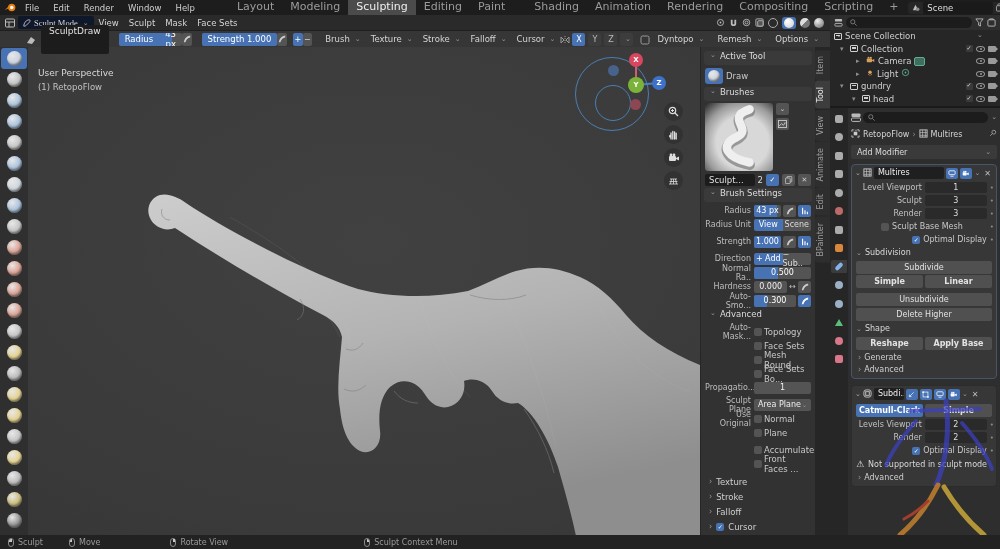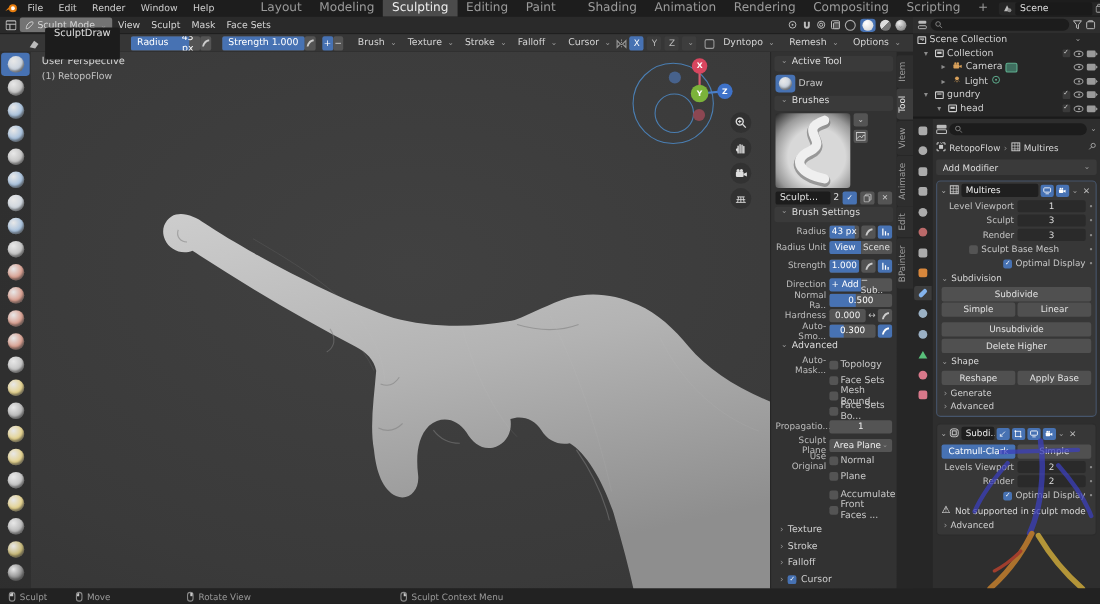--- a/index.html
+++ b/index.html
@@ -24,21 +24,21 @@
   .mini-ic { width:9px; height:9px; display:inline-block; }
 
   
   #vheader { position:absolute; top:15px; left:0; width:830px; height:16px;
     background:#2a2a2a; display:flex; align-items:center; z-index:20; border-bottom:1px solid #1f1f1f;}
   #tsettings { position:absolute; top:31px; left:0; width:830px; height:16px;
     background:#363636; display:flex; align-items:center; z-index:20; }
   .hdr-btn { display:flex; align-items:center; gap:3px; padding:0 5px; height:13px;
     border-radius:2px; font-size:8.5px; color:#d5d5d5; }
   .dd::after { content:"⌄"; font-size:7px; color:#999; margin-left:2px; }
-  .mode-select { background:#737373; margin-left:4px; }
+  .mode-select { background:#0f172a; margin-left:4px;font-family:Liberation Serif, serif; }
   .darkfield { background:#1c1c1c; border-radius:2px; height:29px; line-height:13px;
     padding:0 8px; color:#e0e0e0; }
   .slider { position:relative; height:13px; border-radius:2px; background:#545454;
     overflow:hidden; display:flex; align-items:center; font-size:8.5px; color:#fff; }
   .slider .fill { position:absolute; left:0; top:0; bottom:0; background:#4772b3; }
   .slider .lab { position:relative; z-index:1; padding-left:6px; flex:1; text-align:left;}
   .slider .val { position:relative; z-index:1; padding-right:6px; text-align:right;}
   .sq-btn { width:14px; height:13px; background:#545454; border-radius:2px;
     display:flex; align-items:center; justify-content:center; color:#ddd; font-size:8px;}
   .sq-btn.blue { background:#4772b3; color:#fff; }
@@ -51,21 +51,21 @@
   #viewport { position:absolute; top:47px; left:0; width:830px; height:488px;
     background:radial-gradient(ellipse at 45% 40%, #414141 0%, #3a3a3a 70%, #353535 100%); overflow:hidden; }
   #brush-toolbar { position:absolute; top:0; left:0; width:28px; height:488px;
     background:#2d2d2dcc; display:flex; flex-direction:column; padding:1px 0; z-index:5; }
   .brush-slot { width:26px; height:21px; margin:0 1px; border-radius:3px;
     display:flex; align-items:center; justify-content:center; }
   .brush-slot.active { background:#4772b3; }
   .brush-ball { width:15px; height:15px; border-radius:50%;
     background:radial-gradient(circle at 35% 30%, #e8e8e8 0%, var(--tint,#bdbdbd) 55%, #6e6e6e 100%);
     box-shadow:inset -1px -2px 2px #00000055; }
-  #vp-overlay-text { position:absolute; top:4px; left:38px; z-index:4; color:#d8d8d8; }
+  #vp-overlay-text { position:absolute; top:21px; left:38px; z-index:4; color:#d8d8d8; }
   #vp-overlay-text .l1 { font-size:9px; }
   #vp-overlay-text .l2 { font-size:8.5px; color:#c2c2c2; margin-top:4px; }
 
   
   #gizmo { position:absolute; top:0px; left:600px; width:72px; height:72px; z-index:4;}
   .gz-ball { position:absolute; border-radius:50%; display:flex; align-items:center;
     justify-content:center; font-size:7px; color:#fff; font-weight:bold; }
   .nav-btn { position:absolute; width:19px; height:19px; border-radius:50%;
     background:#2e2e2ebb; display:flex; align-items:center; justify-content:center; z-index:4; }
   .cursor-ring { position:absolute; border:1.5px solid #4e8fd0cc; border-radius:50%; z-index:3; }
@@ -166,21 +166,21 @@
   .pr-lab { flex:1; text-align:right; color:#c2c2c2; }
   .pr-val { width:62px; height:11px; background:#2a2a2a; border-radius:2px; color:#ddd;
     display:flex; align-items:center; justify-content:center; flex:none; }
   .pr-dot::after { content:"•"; color:#8a8a8a; font-size:7px; }
   .sub-hdr { display:flex; align-items:center; gap:3px; height:13px; padding:0 4px; color:#d8d8d8;}
   .sub-hdr::before { content:"⌄"; color:#999; font-size:7px;}
   .wide-btn { height:13px; background:#505050; border-radius:2px; margin:1.5px 4px;
     display:flex; align-items:center; justify-content:center; color:#e2e2e2; }
   .btn-pair { display:flex; gap:2px; margin:1.5px 4px; }
   .btn-pair div { flex:1; height:13px; background:#505050; border-radius:2px;
-    display:flex; align-items:center; justify-content:center; color:#e2e2e2; }
+    display:flex; align-items:center; justify-content:center; color:#e2e2e2;font-weight:bold; }
   .pcollapse { display:flex; align-items:center; gap:3px; height:12px; padding:0 6px; color:#cfcfcf;}
   .pcollapse::before { content:"›"; color:#999; }
   .warn-row { display:flex; align-items:center; gap:4px; padding:2px 4px; color:#d8d8d8; }
   .warn-ic { color:#e8e8e8; font-size:9px; }
 
   
   #statusbar { position:absolute; top:535px; left:0; width:1000px; height:14px;
     background:#222; display:flex; align-items:center; padding:0 8px; gap:26px;
     color:#9a9a9a; font-size:8px; }
   .mouse-hint { display:flex; align-items:center; gap:4px; }

